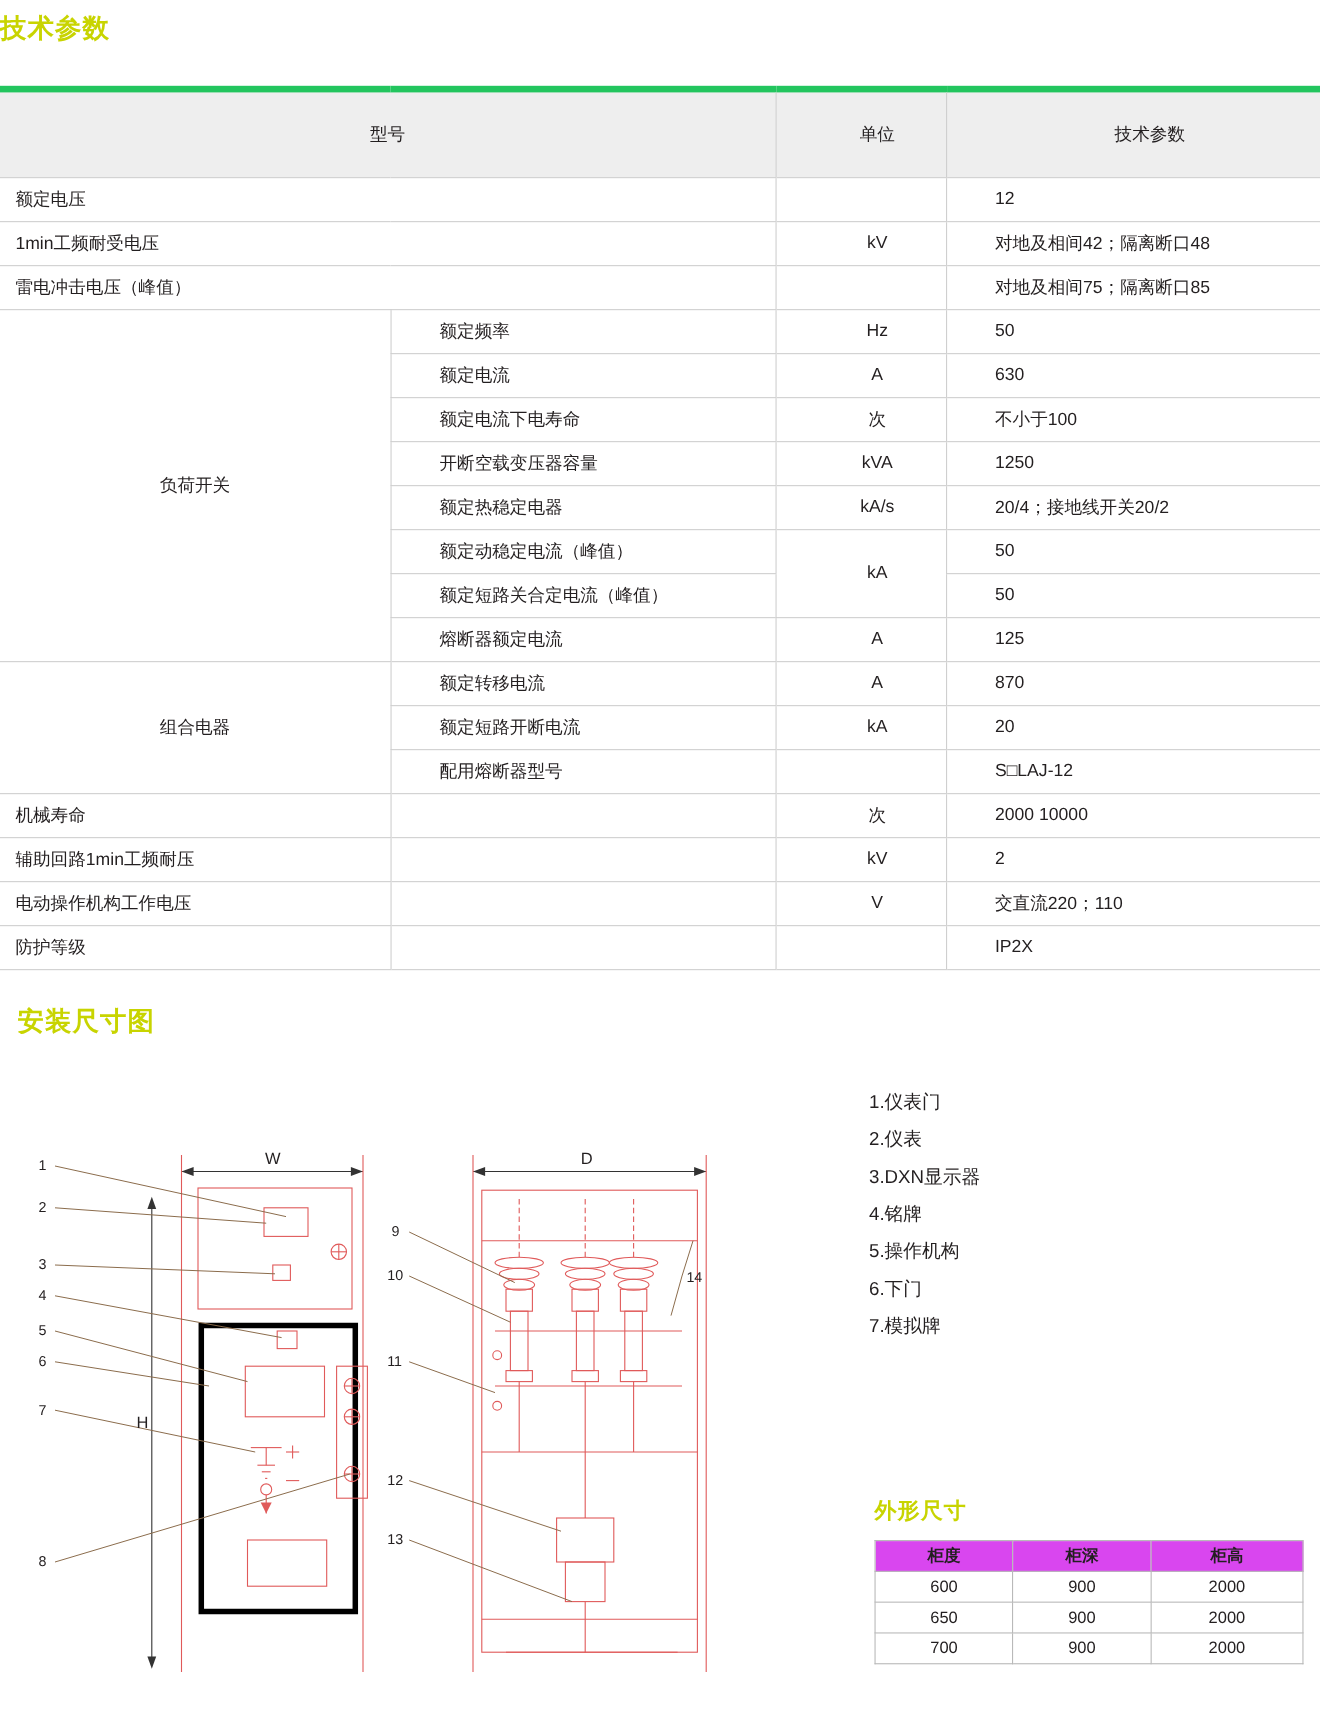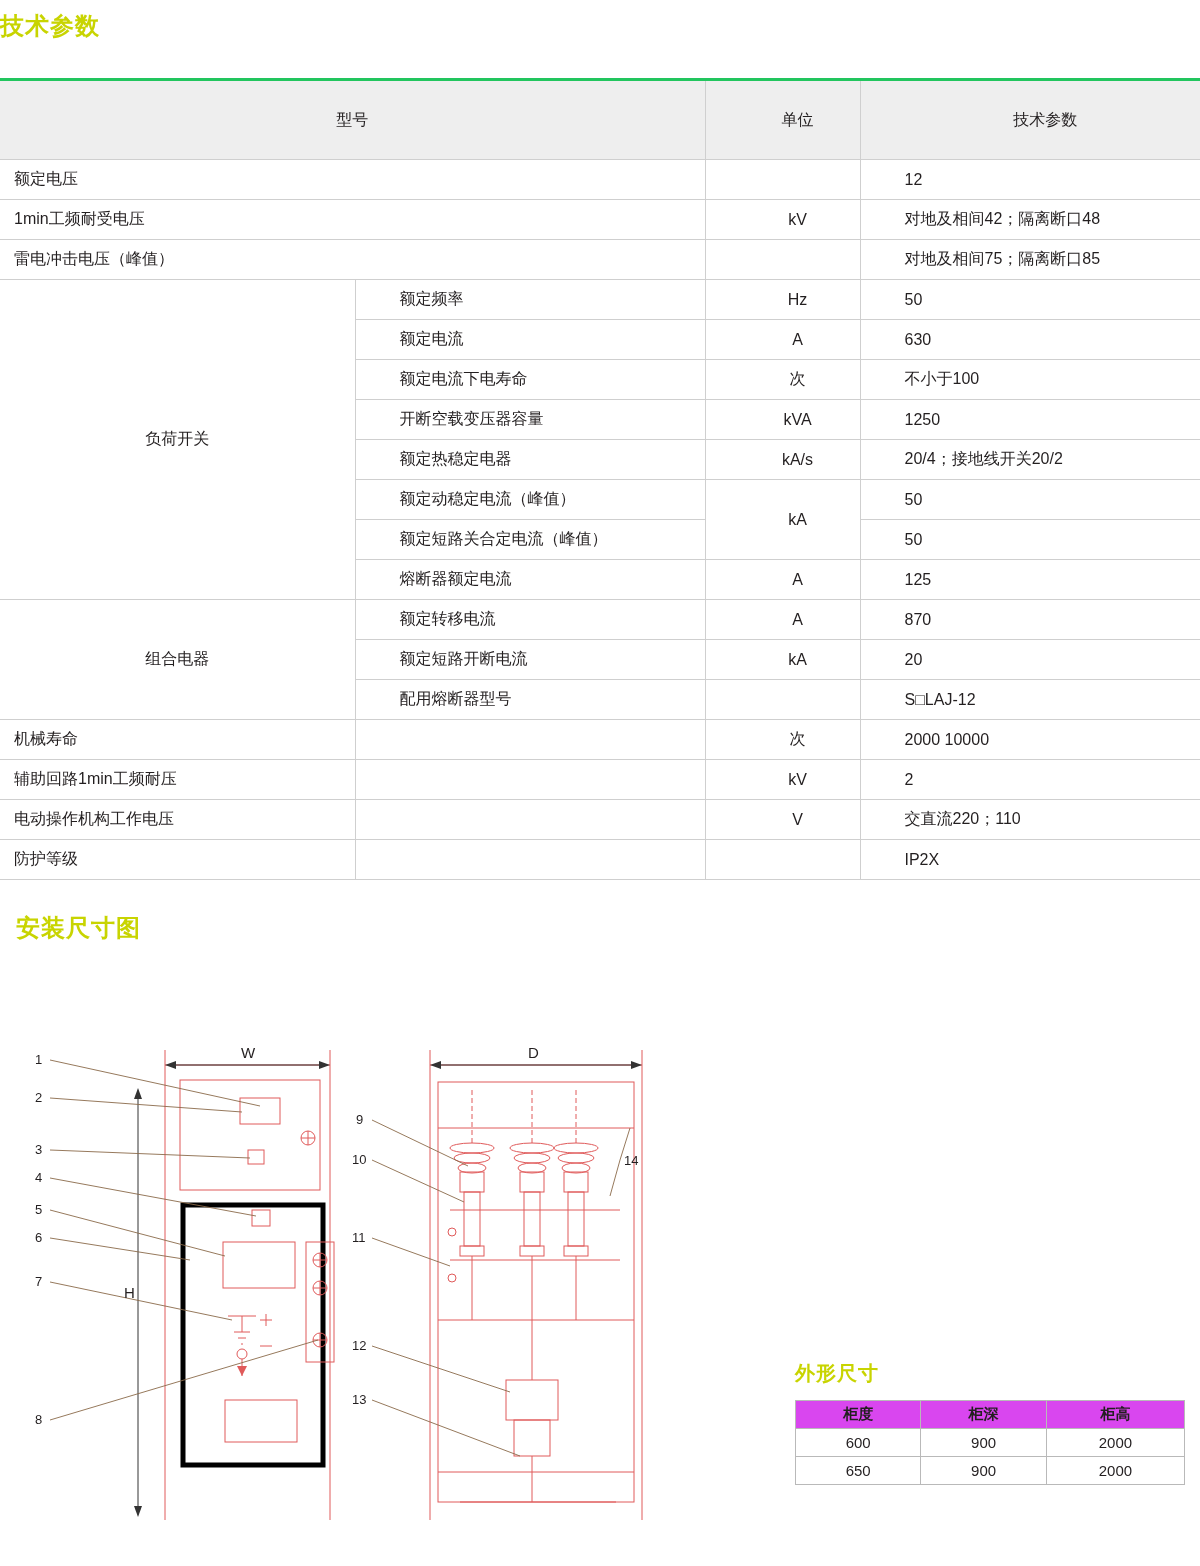--- a/index.html
+++ b/index.html
@@ -38,21 +38,21 @@
     height: 40px;
     font-weight: normal;
     text-align: left;
     vertical-align: middle;
   }
   table.spec thead th {
     background: #eeeeee;
     height: 80px;
     text-align: center;
     font-size: 16px;
-    border-top: 3px solid #22c55e;
+    border-top: 6px solid #22c55e;
     border-bottom: 1px solid #cfcfcf;
   }
   table.spec .c-name   { width: 355px; }
   table.spec .c-sub    { width: 350px; margin-top: 24px; }
   table.spec .c-unit   { width: 155px; text-align: center; }
   table.spec .c-val    { width: 340px; }
   table.spec .vline-l { border-left: 1px solid #cfcfcf; padding-left: 44px; }
   table.spec .group-cell { text-align: center; vertical-align: middle; }
   table.spec .center { text-align: center; }
 
@@ -361,21 +361,29 @@
         <text x="604" y="145">14</text>
 
         <text x="221" y="38" font-size="15">W</text>
         <text x="508" y="38" font-size="15">D</text>
         <text x="104" y="278" font-size="15">H</text>
       </g>
     </svg>
   </div>
 
   <div class="legend">
-    
+    <div class="col col1">
+      <div>1.仪表门</div>
+      <div>2.仪表</div>
+      <div>3.DXN显示器</div>
+      <div>4.铭牌</div>
+      <div>5.操作机构</div>
+      <div>6.下门</div>
+      <div>7.模拟牌</div>
+    </div>
   </div>
 
   <h2 class="section-title" id="title-outer">外形尺寸</h2>
 
   <table class="outer">
     <thead>
       <tr>
         <th>柜度</th>
         <th>柜深</th>
         <th>柜高</th>
@@ -385,16 +393,21 @@
       <tr>
         <td>600</td>
         <td>900</td>
         <td>2000</td>
       </tr>
       <tr>
         <td>650</td>
         <td>900</td>
         <td>2000</td>
       </tr>
+      <tr>
+        <td>700</td>
+        <td>900</td>
+        <td>2000</td>
+      </tr>
     </tbody>
   </table>
 
 </div>
 
 </body></html>

